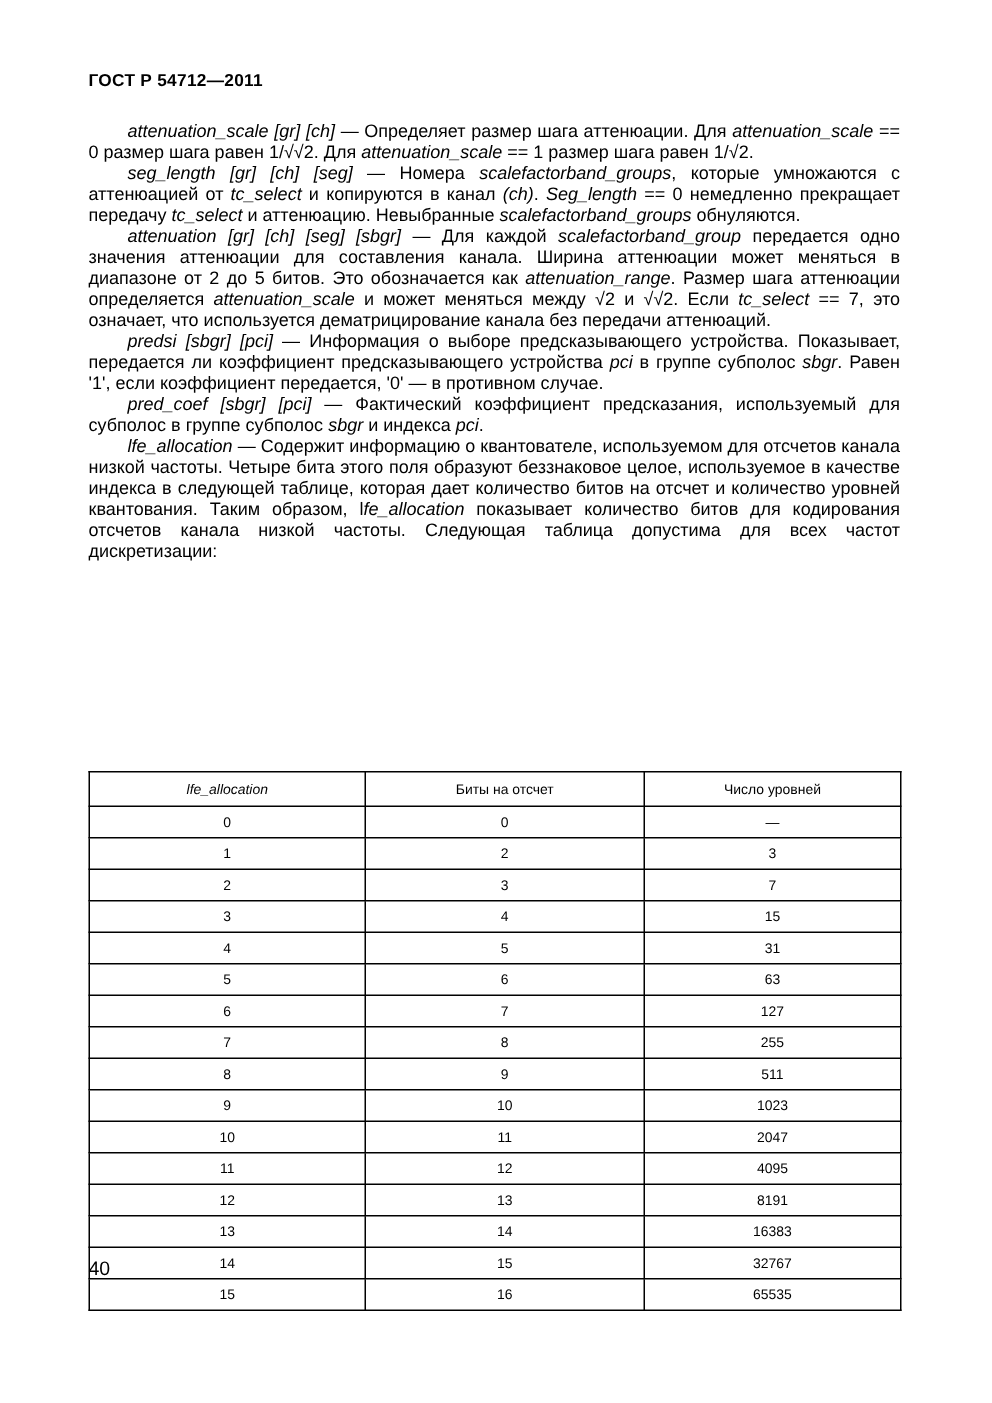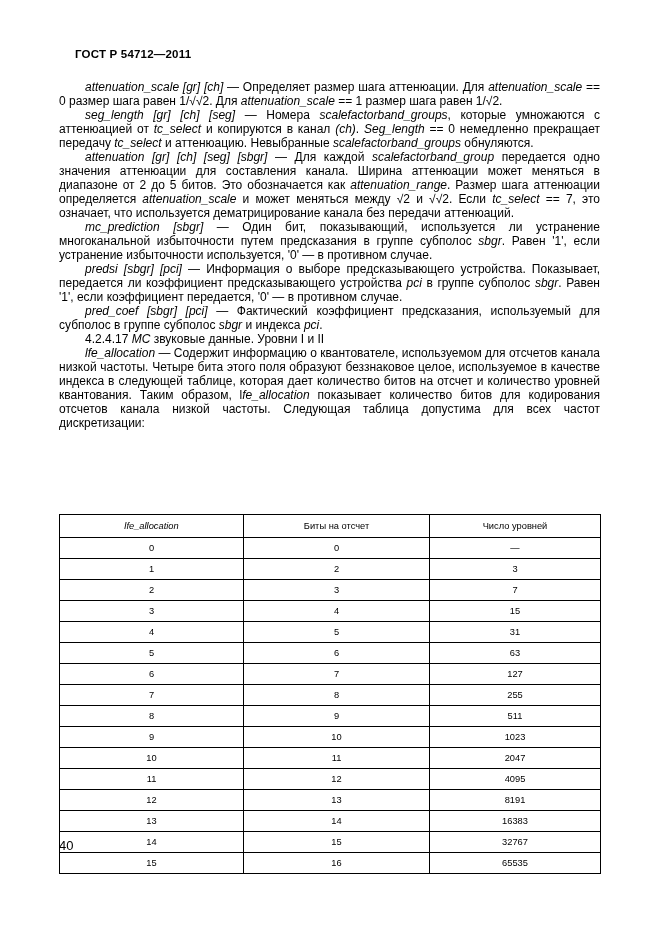--- a/index.html
+++ b/index.html
@@ -15,21 +15,21 @@
     position: relative;
     width: 661px;
     height: 935px;
     background: #ffffff;
     overflow: hidden;
     box-sizing: border-box;
   }
   .header {
     position: absolute;
     top: 48px;
-    left: 75px;
+    left: 59px;
     font-size: 11.5px;
     font-weight: bold;
     letter-spacing: 0.2px;
     white-space: nowrap;
   }
   .content {
     position: absolute;
     top: 80px;
     left: 59px;
     width: 541px;
@@ -102,27 +102,25 @@
 
     <p class="para"><i>attenuation_scale [gr] [ch]</i> — Определяет размер шага аттенюации. Для <i>attenuation_scale</i> == 0 размер шага равен 1/√√2. Для <i>attenuation_scale</i> == 1 размер шага равен 1/√2.</p>
 
     <p class="para"><i>seg_length [gr] [ch] [seg]</i> — Номера <i>scalefactorband_groups</i>, которые умножаются с аттенюацией от <i>tc_select</i> и копируются в канал <i>(ch)</i>. <i>Seg_length</i> == 0 немедленно прекращает передачу <i>tc_select</i> и аттенюацию. Невыбранные <i>scalefactorband_groups</i> обнуляются.</p>
 
 
     <p class="para"><i>attenuation [gr] [ch] [seg] [sbgr]</i> — Для каждой <i>scalefactorband_group</i> передается одно значения аттенюации для составления канала. Ширина аттенюации может меняться в диапазоне от 2 до 5 битов. Это обозначается как <i>attenuation_range</i>. Размер шага аттенюации определяется <i>attenuation_scale</i> и может меняться между √2 и √√2. Если <i>tc_select</i> == 7, это означает, что используется дематрицирование канала без передачи аттенюаций.</p>
 
 
 
-    <p class="para"><i>mc_prediction [sbgr]</i> — Один бит, показывающий, используется ли устранение многоканальной избыточности путем предсказания в группе субполос <i>sbgr</i>. Равен '1', если устранение избыточности используется, '0' — в противном случае.</p>
 
     <p class="para"><i>predsi [sbgr] [pci]</i> — Информация о выборе предсказывающего устройства. Показывает, передается ли коэффициент предсказывающего устройства <i>pci</i> в группе субполос <i>sbgr</i>. Равен '1', если коэффициент передается, '0' — в противном случае.</p>
 
     <p class="para"><i>pred_coef [sbgr] [pci]</i> — Фактический коэффициент предсказания, используемый для субполос в группе субполос <i>sbgr</i> и индекса <i>pci</i>.</p>
 
-    <p class="para">4.2.4.17 <i>MC</i> звуковые данные. Уровни I и II</p>
 
     <p class="para"><i>lfe_allocation</i> — Содержит информацию о квантователе, используемом для отсчетов канала низкой частоты. Четыре бита этого поля образуют беззнаковое целое, используемое в качестве индекса в следующей таблице, которая дает количество битов на отсчет и количество уровней квантования. Таким образом, l<i>fe_allocation</i> показывает количество битов для кодирования отсчетов канала низкой частоты. Следующая таблица допустима для всех частот дискретизации:</p>
 
   </div>
 
   <div class="tbl-wrap">
     <table class="lfe">
       <colgroup>
         <col class="c1">
           <col class="c2">

